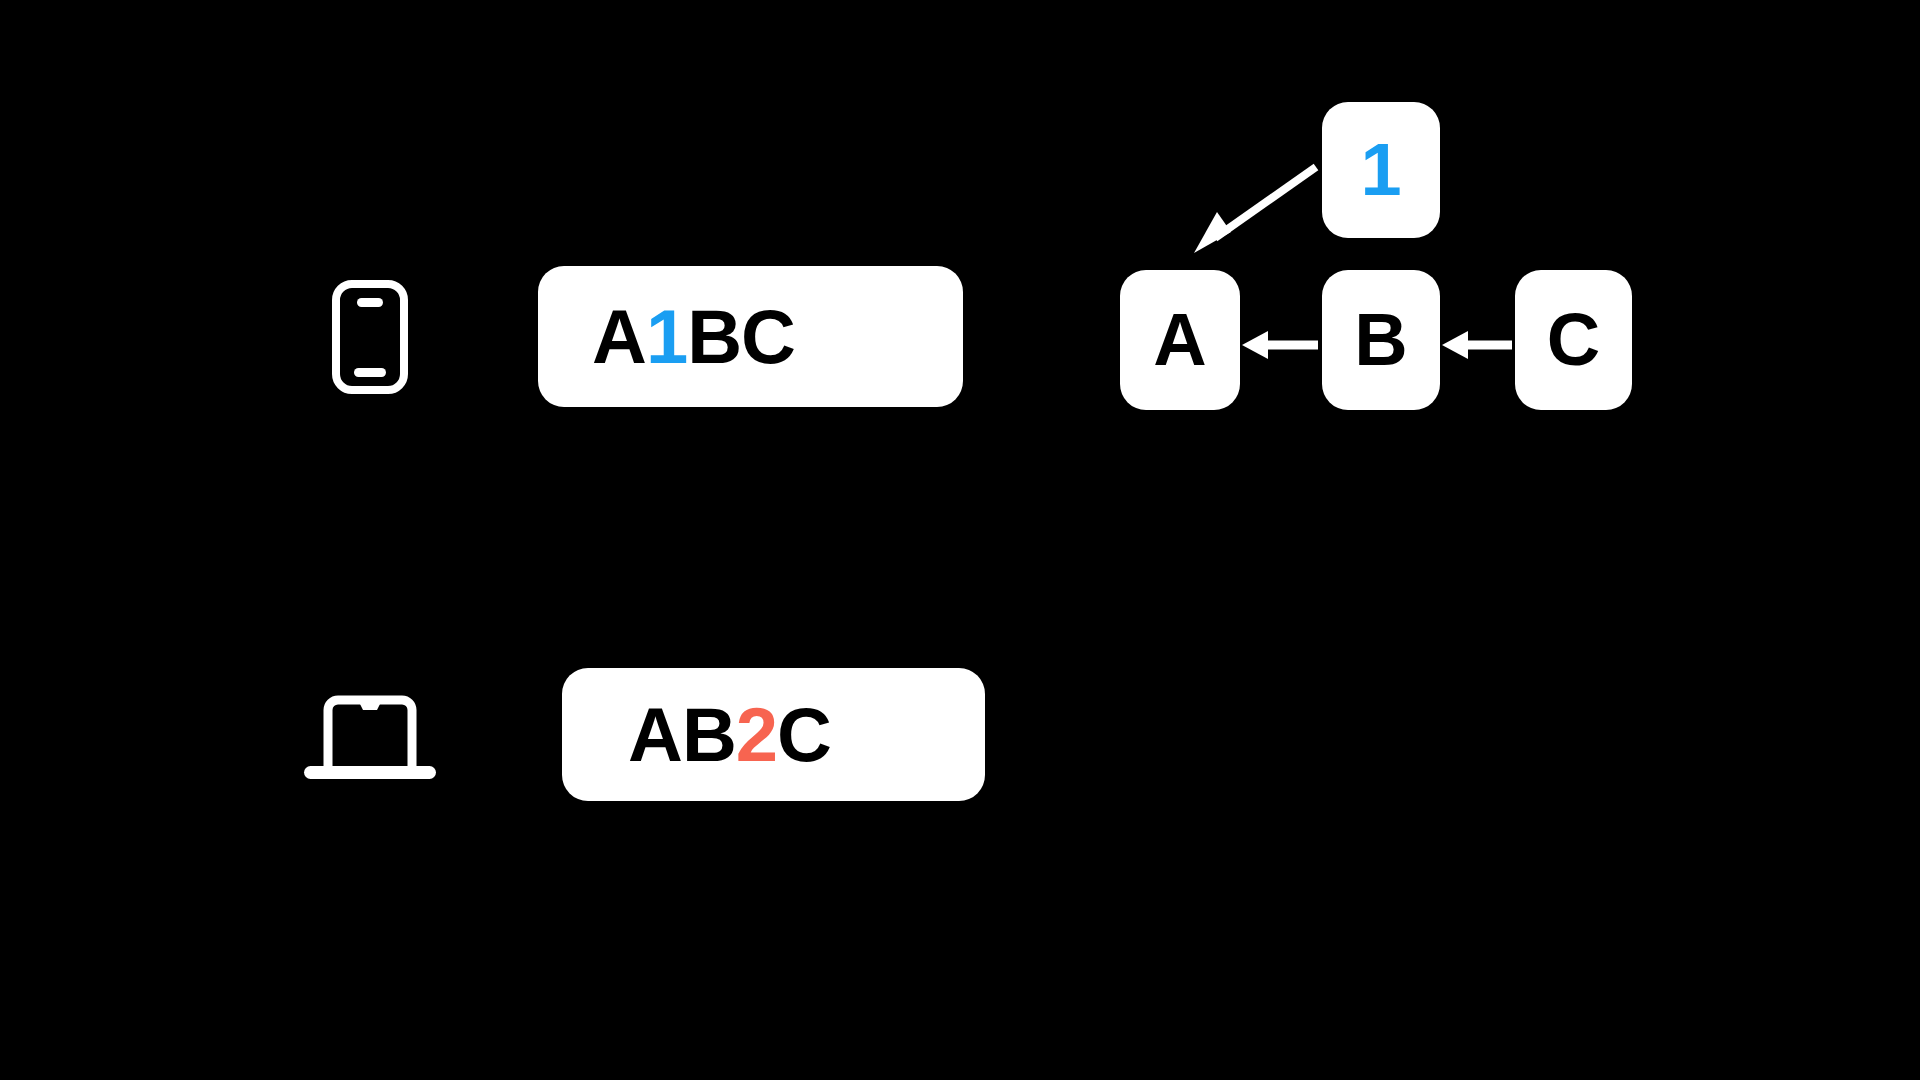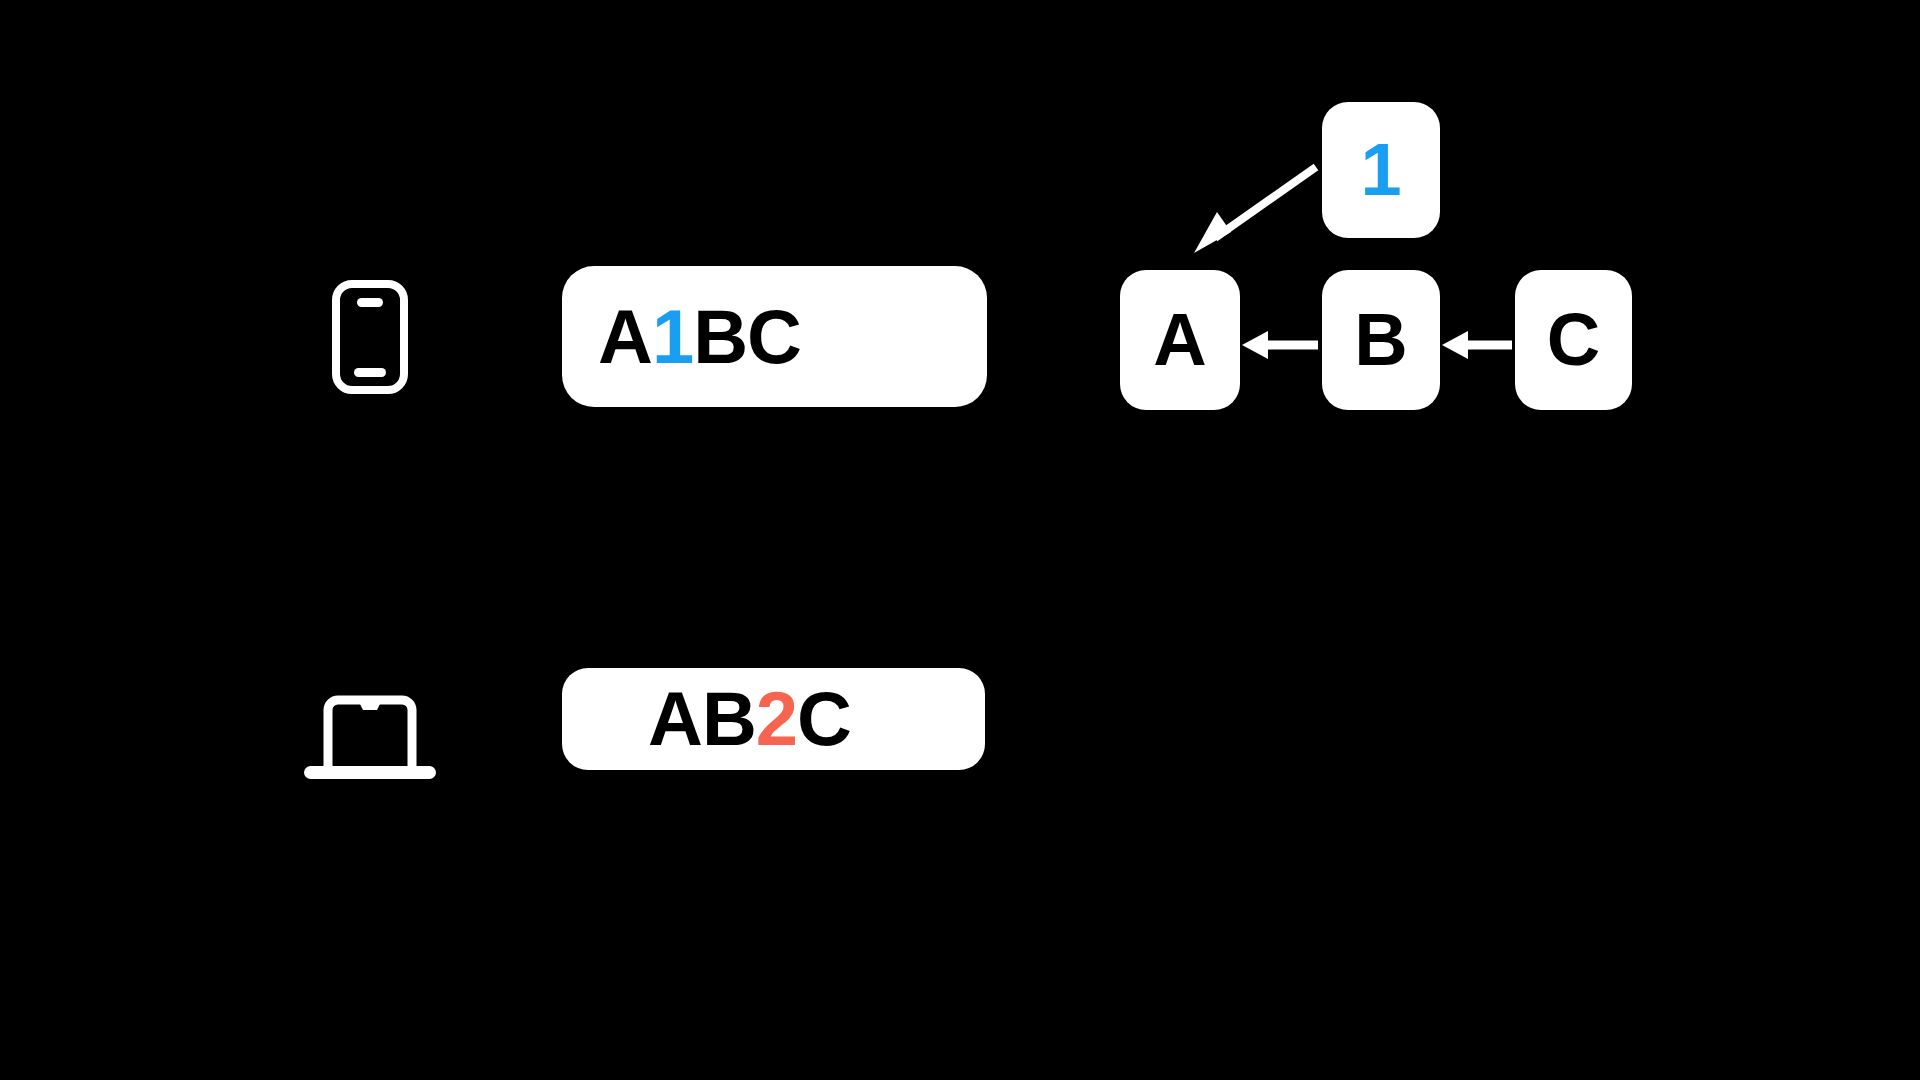--- a/index.html
+++ b/index.html
@@ -56,34 +56,33 @@
   
   .pill {
     background: #ffffff;
     border-radius: 26px;
     display: flex;
     align-items: center;
     box-sizing: border-box;
   }
   #pill-phone {
     position: absolute;
-    left: 562px;
+    left: 538px;
     top: 266px;
     width: 425px;
     height: 141px;
-    padding-left: 36px;
-    border-radius: 32px;
+    padding-left: 54px;
   }
   #pill-laptop {
     position: absolute;
     left: 562px;
     top: 668px;
     width: 423px;
-    height: 102px;
-    padding-left: 86px;
+    height: 133px;
+    padding-left: 66px;
   }
   .pill-text {
     font-size: 76px;
     font-weight: bold;
     letter-spacing: -1px;
     line-height: 1;
     color: #000000;
     white-space: pre;
   }
   .ch-blue { color: #1a9ef2; }

